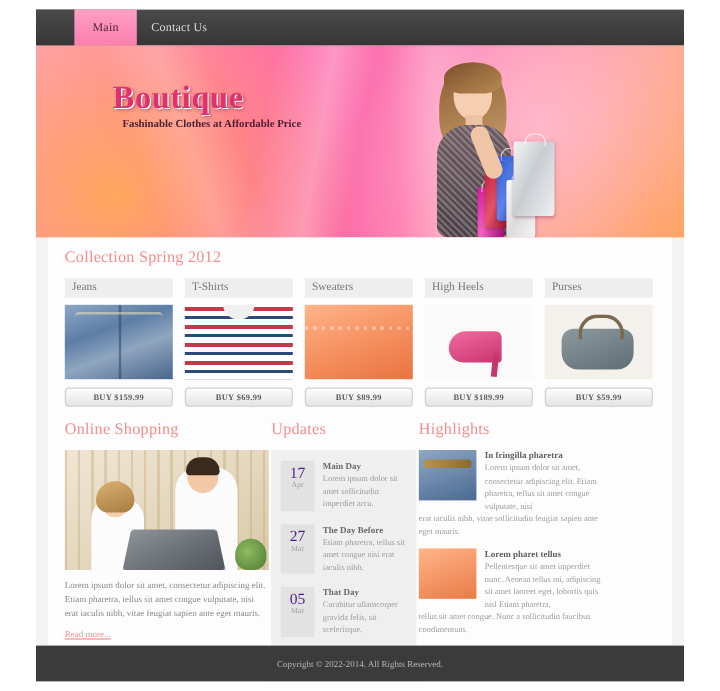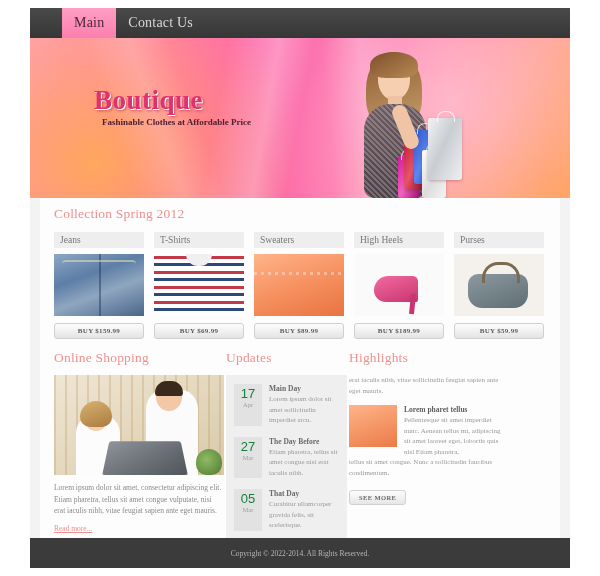--- a/index.html
+++ b/index.html
@@ -16,21 +16,21 @@
 
   
   .navbar {
     position:absolute; left:30px; top:8px; width:540px; height:30px;
     background: linear-gradient(#4a4a4a, #363636);
     display:flex; align-items:stretch;
   }
   .nav-left-cap { width:32px; background:linear-gradient(#4a4a4a,#363636); }
   .nav-item {
     display:flex; align-items:center; justify-content:center;
-    padding:0 12px; font-size:14px; color:#d8d8d8;
+    padding:0 12px; font-size:10px; color:#d8d8d8;
     font-family:"Liberation Serif", serif;
     letter-spacing:.2px; cursor:pointer; min-width:52px;
   }
   .nav-item.active {
     background: linear-gradient(#ff9ec4, #fb7fae);
     color:#4a2733;
   }
 
   
   .hero {
@@ -42,21 +42,21 @@
       radial-gradient(circle at 96% 92%, rgba(255,150,60,.8) 0%, rgba(255,150,60,0) 38%),
       linear-gradient(118deg, #ff9ec6 0%, #ff6fae 28%, #fb5fa4 48%, #ff7fae 66%, #ffa5a0 82%, #ffb36b 100%);
   }
   .hero-swoosh {
     position:absolute; inset:0;
     background:
       linear-gradient(100deg, rgba(255,255,255,0) 35%, rgba(255,255,255,.30) 44%, rgba(255,255,255,0) 50%),
       linear-gradient(85deg, rgba(255,255,255,0) 55%, rgba(255,255,255,.22) 62%, rgba(255,255,255,0) 70%),
       linear-gradient(70deg, rgba(255,255,255,0) 18%, rgba(255,255,255,.18) 26%, rgba(255,255,255,0) 33%);
   }
-  .hero-title-wrap { position:absolute; left:64px; top:47px; }
+  .hero-title-wrap { position:absolute; left:64px; top:28px; }
   .hero-title {
     font-size:27px; font-weight:bold; color:#e0306e;
     text-shadow: 1px 1px 0 #fff, 2px 2px 3px rgba(120,0,50,.45);
     font-family:"Liberation Serif", serif; letter-spacing:.5px;
   }
   .hero-tagline {
     font-size:9px; color:#4e2030; margin-top:1px; margin-left:8px;
     font-family:"Liberation Serif", serif; font-weight:bold;
   }
 
@@ -187,21 +187,21 @@
   }
 
   
   .upd-box { background:#efefef; padding:9px 8px; margin-top:9px; }
   .upd-item { display:flex; gap:7px; margin-bottom:11px; }
   .upd-item:last-of-type { margin-bottom:9px; }
   .upd-date {
     width:28px; background:#e2e2e2; text-align:center; padding:3px 0 2px;
     flex-shrink:0;
   }
-  .upd-day { font-size:13px; color:#15803d; font-family:Liberation Sans, sans-serif; line-height:1.1; }
+  .upd-day { font-size:13px; color:#4c1d95; font-family:Liberation Serif, serif; line-height:1.1; }
   .upd-mon { font-size:6.5px; color:#a0a0a0; font-family:"Liberation Serif", serif; }
   .upd-body { flex:1; }
   .upd-title { font-size:7.5px; font-weight:bold; color:#6a6a6a; font-family:"Liberation Serif", serif; }
   .upd-text { font-size:7px; color:#9a9a9a; line-height:1.5; margin-top:1px;
     font-family:"Liberation Serif", serif; }
 
   .see-more {
     display:inline-block; padding:3px 9px; background:linear-gradient(#fdfdfd,#e6e6e6);
     border:1px solid #d0d0d0; border-radius:3px; font-size:6.5px; color:#6a6a6a;
     font-weight:bold; letter-spacing:.4px; cursor:pointer;
@@ -368,20 +368,27 @@
             </div>
 
             <div class="see-more">SEE MORE</div>
           </div>
         </div>
 
         <div class="col-high">
           <div class="section-title">Highlights</div>
 
           <div class="hi-item">
+            <div class="hi-head">
+              <div class="hi-thumb jeans"></div>
+              <div>
+                <div class="hi-title">In fringilla pharetra</div>
+                <div class="hi-text">Lorem ipsum dolor sit amet, consectetur adipiscing elit. Etiam pharetra, tellus sit amet congue vulputate, nisi</div>
+              </div>
+            </div>
             <div class="hi-text-cont">erat iaculis nibh, vitae sollicitudin feugiat sapien ante eget mauris.</div>
           </div>
 
           <div class="hi-item">
             <div class="hi-head">
               <div class="hi-thumb sweater"></div>
               <div>
                 <div class="hi-title">Lorem pharet tellus</div>
                 <div class="hi-text">Pellentesque sit amet imperdiet nunc. Aenean tellus mi, adipiscing sit amet laoreet eget, lobortis quis nisl Etiam pharetra,</div>
               </div>

